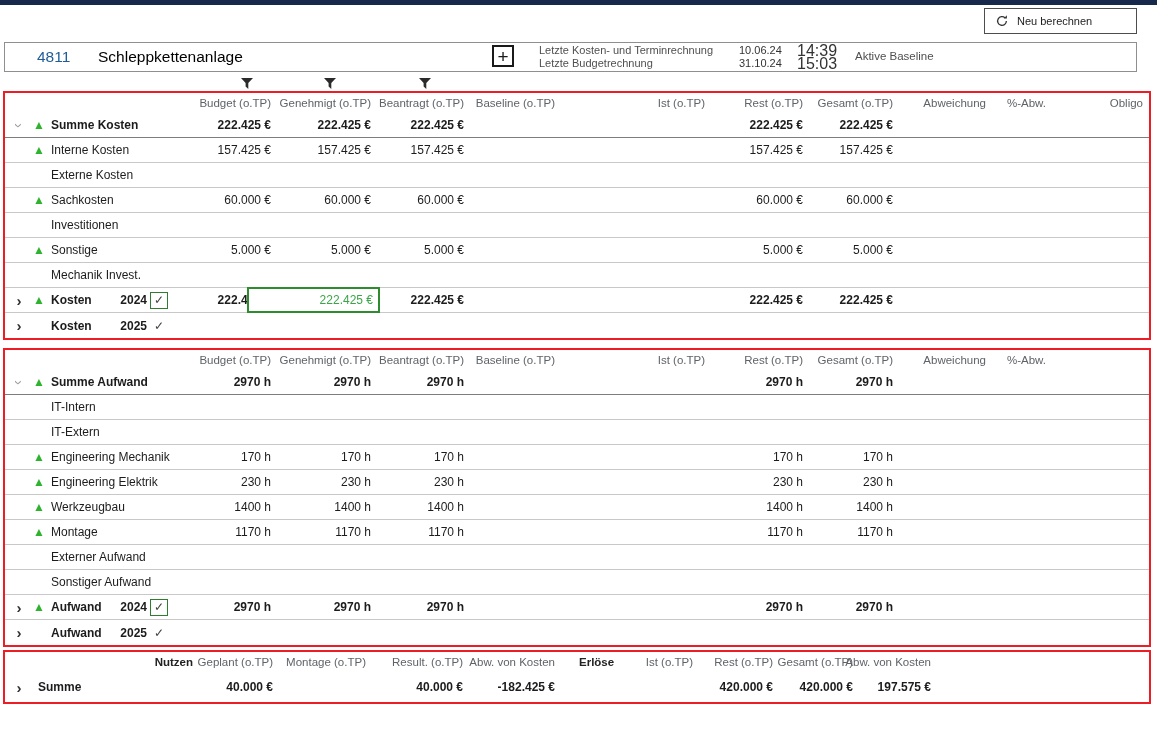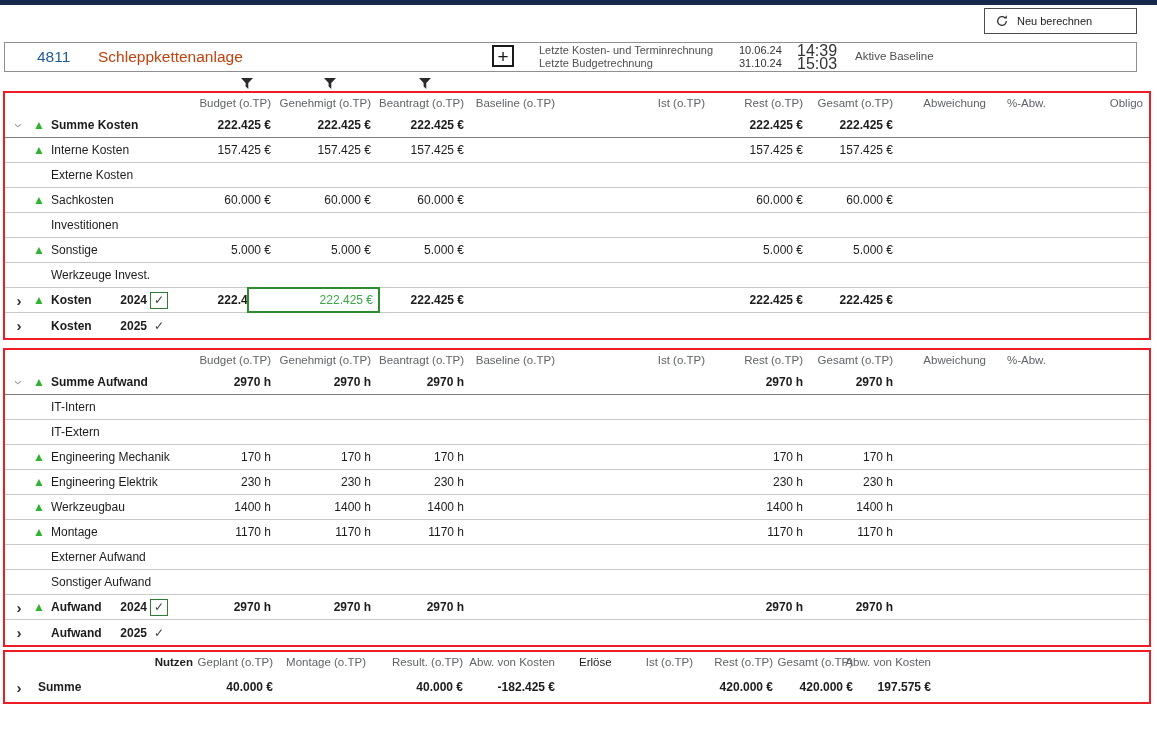--- a/index.html
+++ b/index.html
@@ -7,21 +7,21 @@
         font-family:"Liberation Sans",sans-serif;color:#1c1c1c;}
   
   #topbar{position:absolute;left:0;top:0;width:100%;height:5px;background:#16294c;}
   
   #recalc{position:absolute;left:984px;top:8px;width:153px;height:26px;border:1px solid #4d4d4d;
           background:#fff;display:flex;align-items:center;gap:8px;padding-left:10px;box-sizing:border-box;
           font-size:11px;cursor:pointer;}
   
   #phead{position:absolute;left:4px;top:42px;width:1131px;height:28px;border:1px solid #8f8f8f;background:#fff;}
   #phead .pnum{position:absolute;left:32px;top:5px;font-size:15.5px;color:#1f5c99;}
-  #phead .ptitle{position:absolute;left:93px;top:5px;font-size:15.5px;color:#c2410c;}
+  #phead .ptitle{position:absolute;left:93px;top:5px;font-size:15.5px;color:#000000;}
   #phead .plus{position:absolute;left:487px;top:2px;width:22px;height:22px;border:2px solid #1a1a1a;
                display:flex;align-items:center;justify-content:center;font-size:19px;line-height:19px;
                color:#1a1a1a;cursor:pointer;box-sizing:border-box;}
   #phead .ilabels{position:absolute;left:534px;top:1px;font-size:11px;color:#4f4f4f;line-height:13px;}
   #phead .idates{position:absolute;left:734px;top:1px;font-size:11px;color:#333;line-height:13px;}
   #phead .itimes{position:absolute;left:792px;top:1px;font-size:16px;color:#333;line-height:13px;}
   #phead .ibase{position:absolute;left:850px;top:7px;font-size:11.5px;color:#4f4f4f;}
   
   .filtericon{position:absolute;top:77px;width:14px;height:13px;cursor:pointer;}
   
@@ -44,21 +44,21 @@
   .gap{width:42px;flex:0 0 42px;}
   .chk{font-size:12px;color:#444;line-height:1;cursor:pointer;}
   .chk.boxed{width:18px;height:17px;border:1px solid #2e7d32;display:flex;align-items:center;
              justify-content:center;box-sizing:border-box;}
   .chk.plain{border:none;}
   .vals{flex:1;display:grid;height:100%;text-align:right;}
   .cols-k{grid-template-columns:60px 100px 93px 91px 150px 98px 90px 93px 60px 97px;}
   .cols-n{grid-template-columns:82px 93px 97px 92px 78px 60px 80px 80px 78px;}
   .hcell{display:flex;align-items:center;justify-content:flex-end;padding-right:2px;
          font-size:11.5px;color:#5f6368;white-space:nowrap;}
-  .hcell.hleft{justify-content:flex-start;padding-left:22px;font-weight:400;color:#222;}
+  .hcell.hleft{justify-content:flex-start;padding-left:22px;font-weight:700;color:#222;}
   .vcell{display:flex;align-items:center;justify-content:flex-end;padding-right:2px;
          font-size:12px;white-space:nowrap;}
   .trow.bold .tlabel,.trow.bold .vcell{font-weight:700;}
   .vcell.hl{border:2px solid #2e8b2e;color:#3aa647;font-weight:400 !important;
             margin:-1px -7px -1px -26px;padding-right:5px;z-index:2;background:#fff;}
   .nlabel{width:160px;flex:0 0 160px;text-align:right;font-size:11.5px;font-weight:700;color:#222;}
   .nlabel-d{width:160px;flex:0 0 160px;font-size:12px;font-weight:700;padding-left:5px;box-sizing:border-box;}
 </style>
 </head>
 <body>
@@ -248,21 +248,21 @@
             <div class="vcell">5.000 €</div>
             <div class="vcell"></div>
             <div class="vcell"></div>
             <div class="vcell"></div>
           </div>
   </div>
 
   <div class="trow">
     <div class="exp"></div>
     <div class="ticon"></div>
-    <div class="tlabel">Werkzeuge Invest.</div>
+    <div class="tlabel">Mechanik Invest.</div>
     <div class="tyear"></div>
     <div class="tcheck"></div>
     <div class="gap"></div>
     <div class="vals cols-k">
             <div class="vcell"></div>
             <div class="vcell"></div>
             <div class="vcell"></div>
             <div class="vcell"></div>
             <div class="vcell"></div>
             <div class="vcell"></div>

